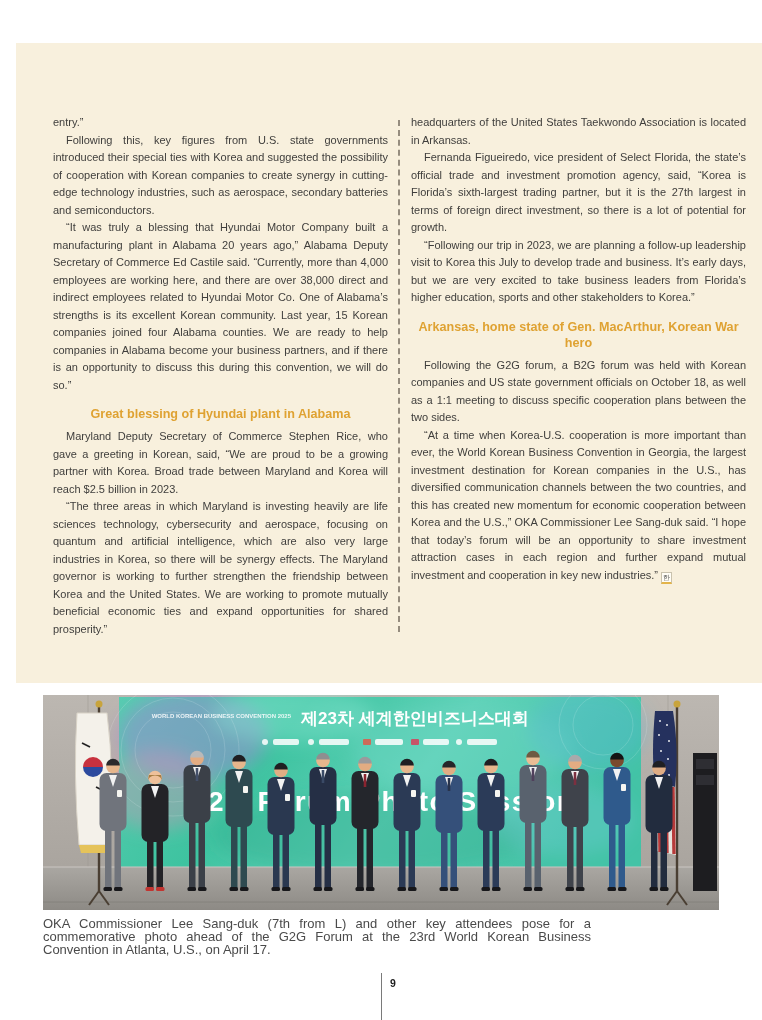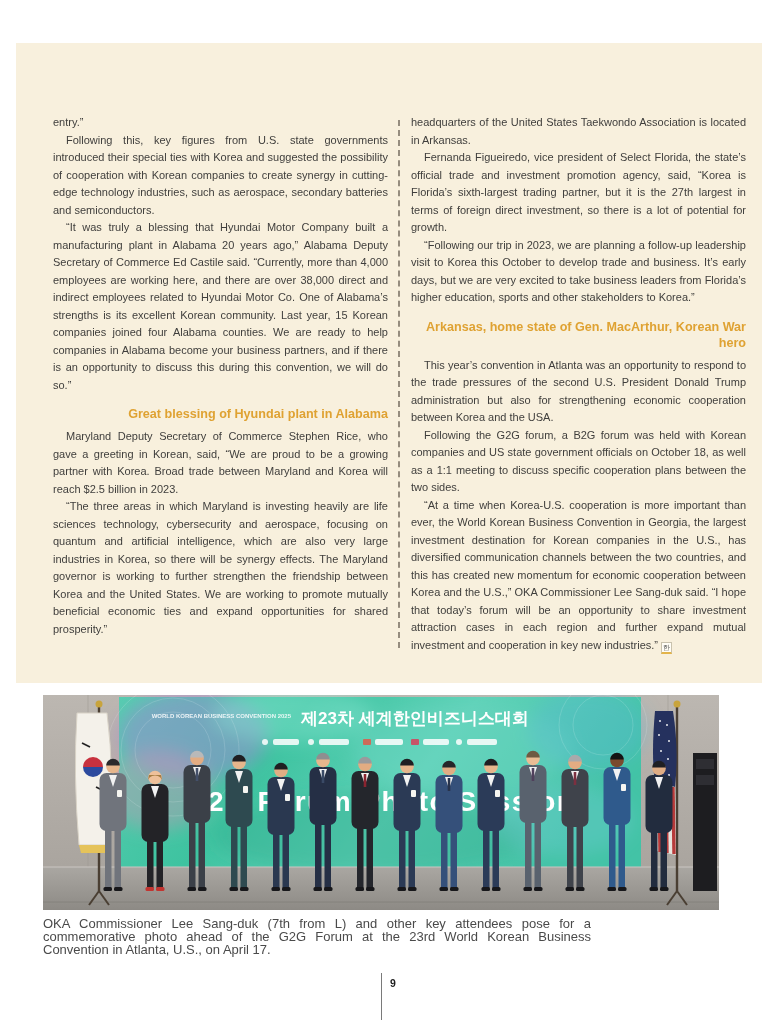--- a/index.html
+++ b/index.html
@@ -4,21 +4,21 @@
 <style>
   html,body{margin:0;padding:0;}
   body{background:#e8e8e8;font-family:"Liberation Sans","DejaVu Sans",sans-serif;}
   .sheet{position:relative;width:762px;height:1020px;background:#ffffff;margin:0 auto;overflow:hidden;}
   .content-bg{position:absolute;top:43px;left:16px;width:762px;height:640px;background:#f8f0dd;}
   .columns{position:absolute;top:71px;left:37px;width:693px;display:flex;align-items:stretch;}
   .col{width:335px;color:#3f3e3c;font-size:11px;line-height:17.5px;text-align:justify;}
   .col-divider{width:0;border-left:2px dashed #958c7e;margin:6px 11px 6px 10px;}
   .para{margin:0;text-indent:13px;}
   .para.noindent{text-indent:0;}
-  .heading{margin:12px 0 6px 0;color:#dfa232;font-size:12.6px;line-height:16px;font-weight:bold;text-align:right;}
+  .heading{margin:12px 0 6px 0;color:#dfa232;font-size:12.6px;line-height:16px;font-weight:bold;text-align:center;}
   .endmark{display:inline-block;vertical-align:-1px;margin-left:3px;width:9px;height:9px;line-height:9px;font-size:7px;text-align:center;color:#555;background:#fffdf6;border:1px solid #c9c2ae;border-bottom:2px solid #e3b44a;text-indent:0;}
   .photo-block{position:absolute;top:695px;left:43px;width:548px;margin:0;}
   .photo-svg{display:block;width:676px;height:215px;background:#b3aeab;}
   .photo-caption{margin:7px 0 0 0;font-size:13px;line-height:13px;color:#4a4a4a;text-align:justify;}
   .footer-site{position:absolute;top:978px;right:392px;font-size:9.5px;color:#8b8b8b;margin-top:48px;}
   .footer-line{position:absolute;top:973px;left:381px;width:1px;height:47px;background:#7a7a7a;}
   .footer-num{position:absolute;top:977px;left:390px;font-size:10.5px;font-weight:bold;color:#1e1e1e;}
   svg text{font-family:"Liberation Sans","DejaVu Sans",sans-serif;}
 </style>
 </head>
@@ -36,23 +36,22 @@
         <h3 class="heading">Great blessing of Hyundai plant in Alabama</h3>
         <p class="para">Maryland Deputy Secretary of Commerce Stephen Rice, who gave a greeting in Korean, said, “We are proud to be a growing partner with Korea. Broad trade between Maryland and Korea will reach $2.5 billion in 2023.</p>
         <p class="para">“The three areas in which Maryland is investing heavily are life sciences technology, cybersecurity and aerospace, focusing on quantum and artificial intelligence, which are also very large industries in Korea, so there will be synergy effects. The Maryland governor is working to further strengthen the friendship between Korea and the United States. We are working to promote mutually beneficial economic ties and expand opportunities for shared prosperity.”</p>
       </div>
 
       <div class="col-divider"></div>
 
       <div class="col">
         <p class="para noindent">headquarters of the United States Taekwondo Association is located in Arkansas.</p>
         <p class="para">Fernanda Figueiredo, vice president of Select Florida, the state’s official trade and investment promotion agency, said, “Korea is Florida’s sixth-largest trading partner, but it is the 27th largest in terms of foreign direct investment, so there is a lot of potential for growth.</p>
-        <p class="para">“Following our trip in 2023, we are planning a follow-up leadership visit to Korea this October to develop trade and business. It’s early days, but we are very excited to take business leaders from Florida’s higher education, sports and other stakeholders to Korea.”</p>
+        <p class="para">“Following our trip in 2023, we are planning a follow-up leadership visit to Korea this July to develop trade and business. It’s early days, but we are very excited to take business leaders from Florida’s higher education, sports and other stakeholders to Korea.”</p>
         <h3 class="heading">Arkansas, home state of Gen. MacArthur, Korean War hero</h3>
-        <p class="para">This year’s convention in Atlanta was an opportunity to respond to the trade pressures of the second U.S. President Donald Trump administration but also for strengthening economic cooperation between Korea and the USA.</p>
         <p class="para">Following the G2G forum, a B2G forum was held with Korean companies and US state government officials on October 18, as well as a 1:1 meeting to discuss specific cooperation plans between the two sides.</p>
         <p class="para"><span>“At a time when Korea-U.S. cooperation is more important than ever, the World Korean Business Convention in Georgia, the largest investment destination for Korean companies in the U.S., has diversified communication channels between the two countries, and this has created new momentum for economic cooperation between Korea and the U.S.,” OKA Commissioner Lee Sang-duk said. “I hope that today’s forum will be an opportunity to share investment attraction cases in each region and further expand mutual investment and cooperation in key new industries.”</span><span class="endmark">한</span></p>
       </div>
 
     </div>
   </div>
 
   <figure class="photo-block">
     <svg class="photo-svg" viewBox="0 0 676 215" preserveAspectRatio="none">
       <defs>

